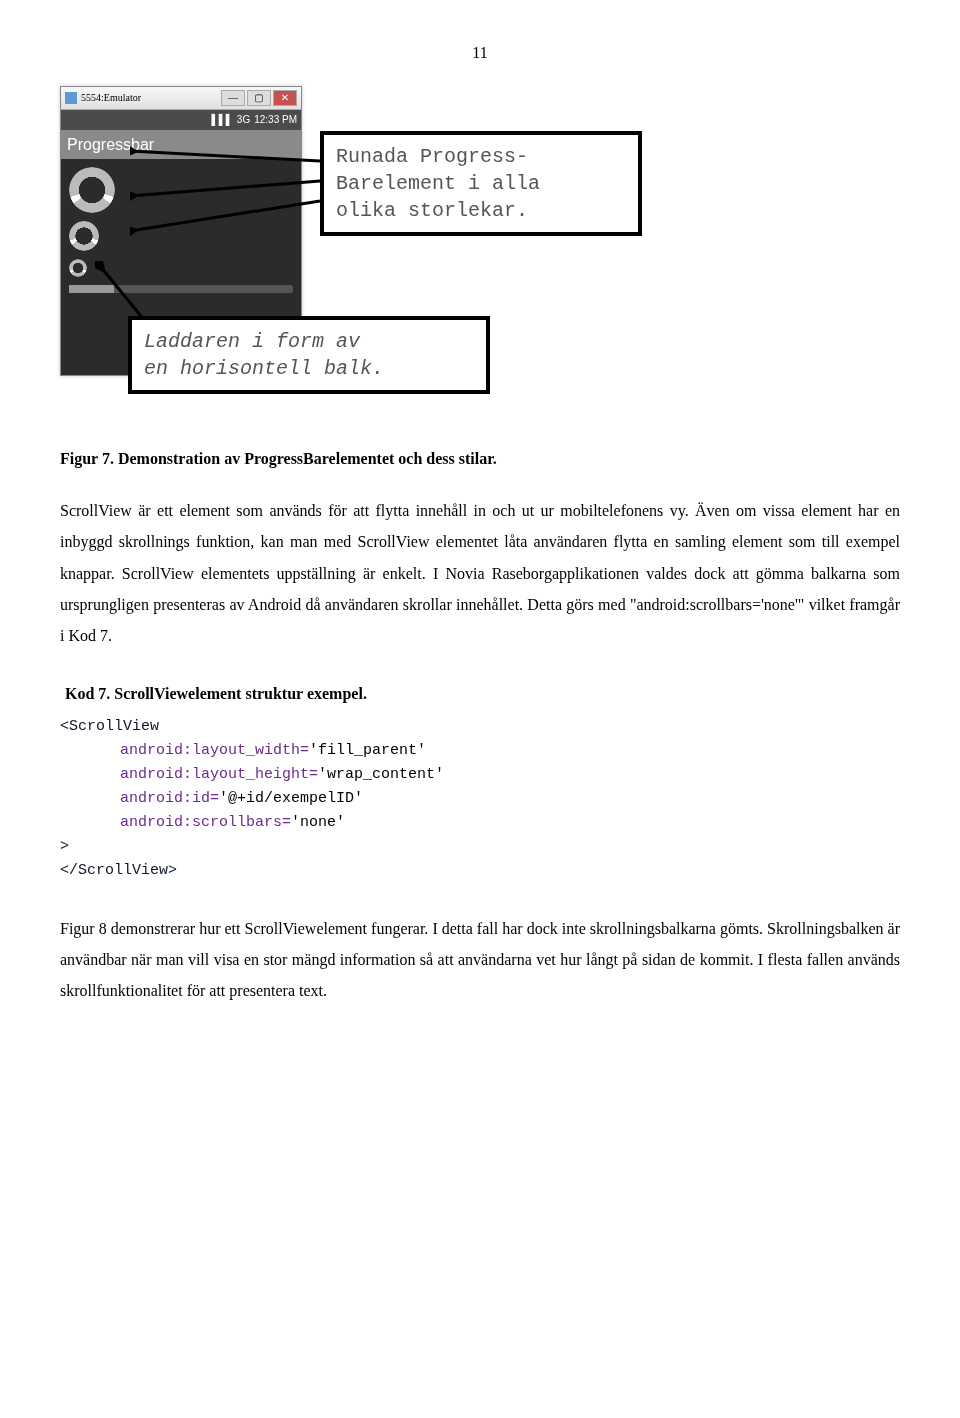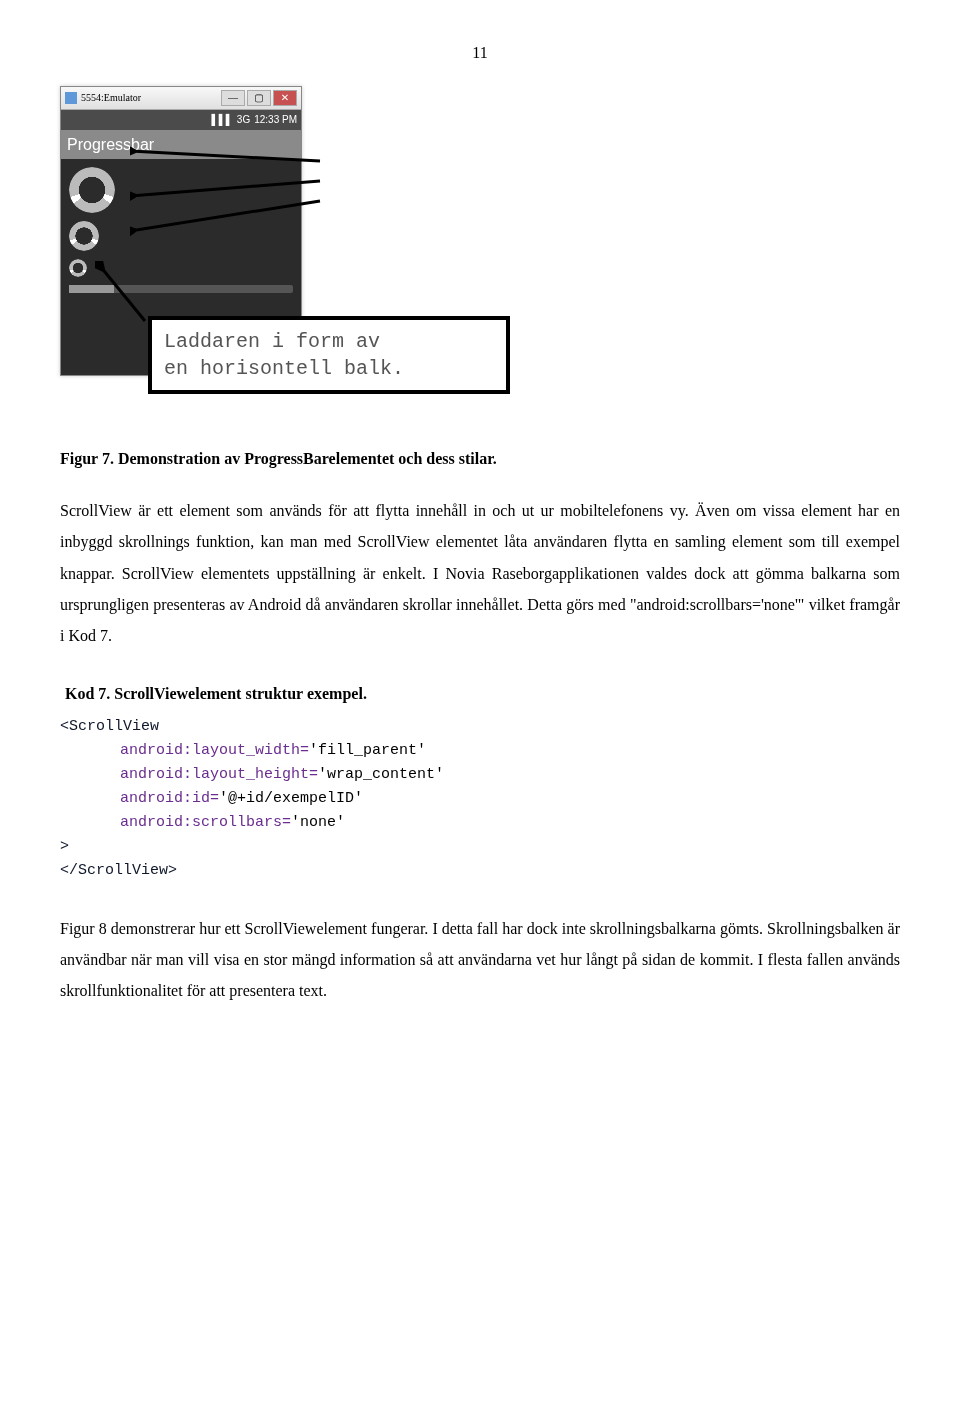--- a/index.html
+++ b/index.html
@@ -110,21 +110,21 @@
     position: absolute;
     border: 4px solid #000;
     background: #fff;
     padding: 8px 12px;
     font-family: 'Courier New', monospace;
     font-size: 20px;
     color: #555;
     line-height: 1.35;
   }
   .annot1 { left: 260px; top: 45px; width: 290px; }
-  .annot2 { left: 88px; top: 230px; width: 330px; }
+  .annot2 { left: 68px; top: 230px; width: 330px; font-style: italic; }
   .arrow {
     position: absolute;
     stroke: #000;
     fill: #000;
   }
   .caption {
     font-weight: bold;
     font-size: 16px;
     margin: 30px 0 24px 0;
   }
@@ -186,20 +186,23 @@
       </defs>
     <line x1="190" y1="30" x2="0" y2="20" stroke="#000" stroke-width="3" marker-end="url(#ah)"></line>
     <line x1="190" y1="50" x2="0" y2="65" stroke="#000" stroke-width="3" marker-end="url(#ah)"></line>
     <line x1="190" y1="70" x2="0" y2="100" stroke="#000" stroke-width="3" marker-end="url(#ah)"></line>
   </svg>
 
   <svg class="arrow" style="left:35px; top:175px;" width="60" height="80">
     <line x1="50" y1="60" x2="5" y2="5" stroke="#000" stroke-width="3" marker-end="url(#ah)"></line>
   </svg>
 
+  <div class="annot annot1" style="white-space:pre-line;">Runada Progress-
+Barelement i alla
+olika storlekar.</div>
   <div class="annot annot2" style="white-space:pre-line;">Laddaren i form av
 en horisontell balk.</div>
 </div>
 
 <div class="caption">Figur 7. Demonstration av ProgressBarelementet och dess stilar.</div>
 
 <p class="body">
   <span>ScrollView är ett element som används för att flytta innehåll in och ut ur mobiltelefonens vy. Även om vissa element har en inbyggd skrollnings funktion, kan man med ScrollView elementet låta användaren flytta en samling element som till exempel knappar. ScrollView elementets uppställning är enkelt. I Novia Raseborgapplikationen valdes dock att gömma balkarna som ursprungligen presenteras av Android då användaren skrollar innehållet. Detta görs med "android:scrollbars='none'" vilket framgår i Kod 7.</span>
 </p>
 

